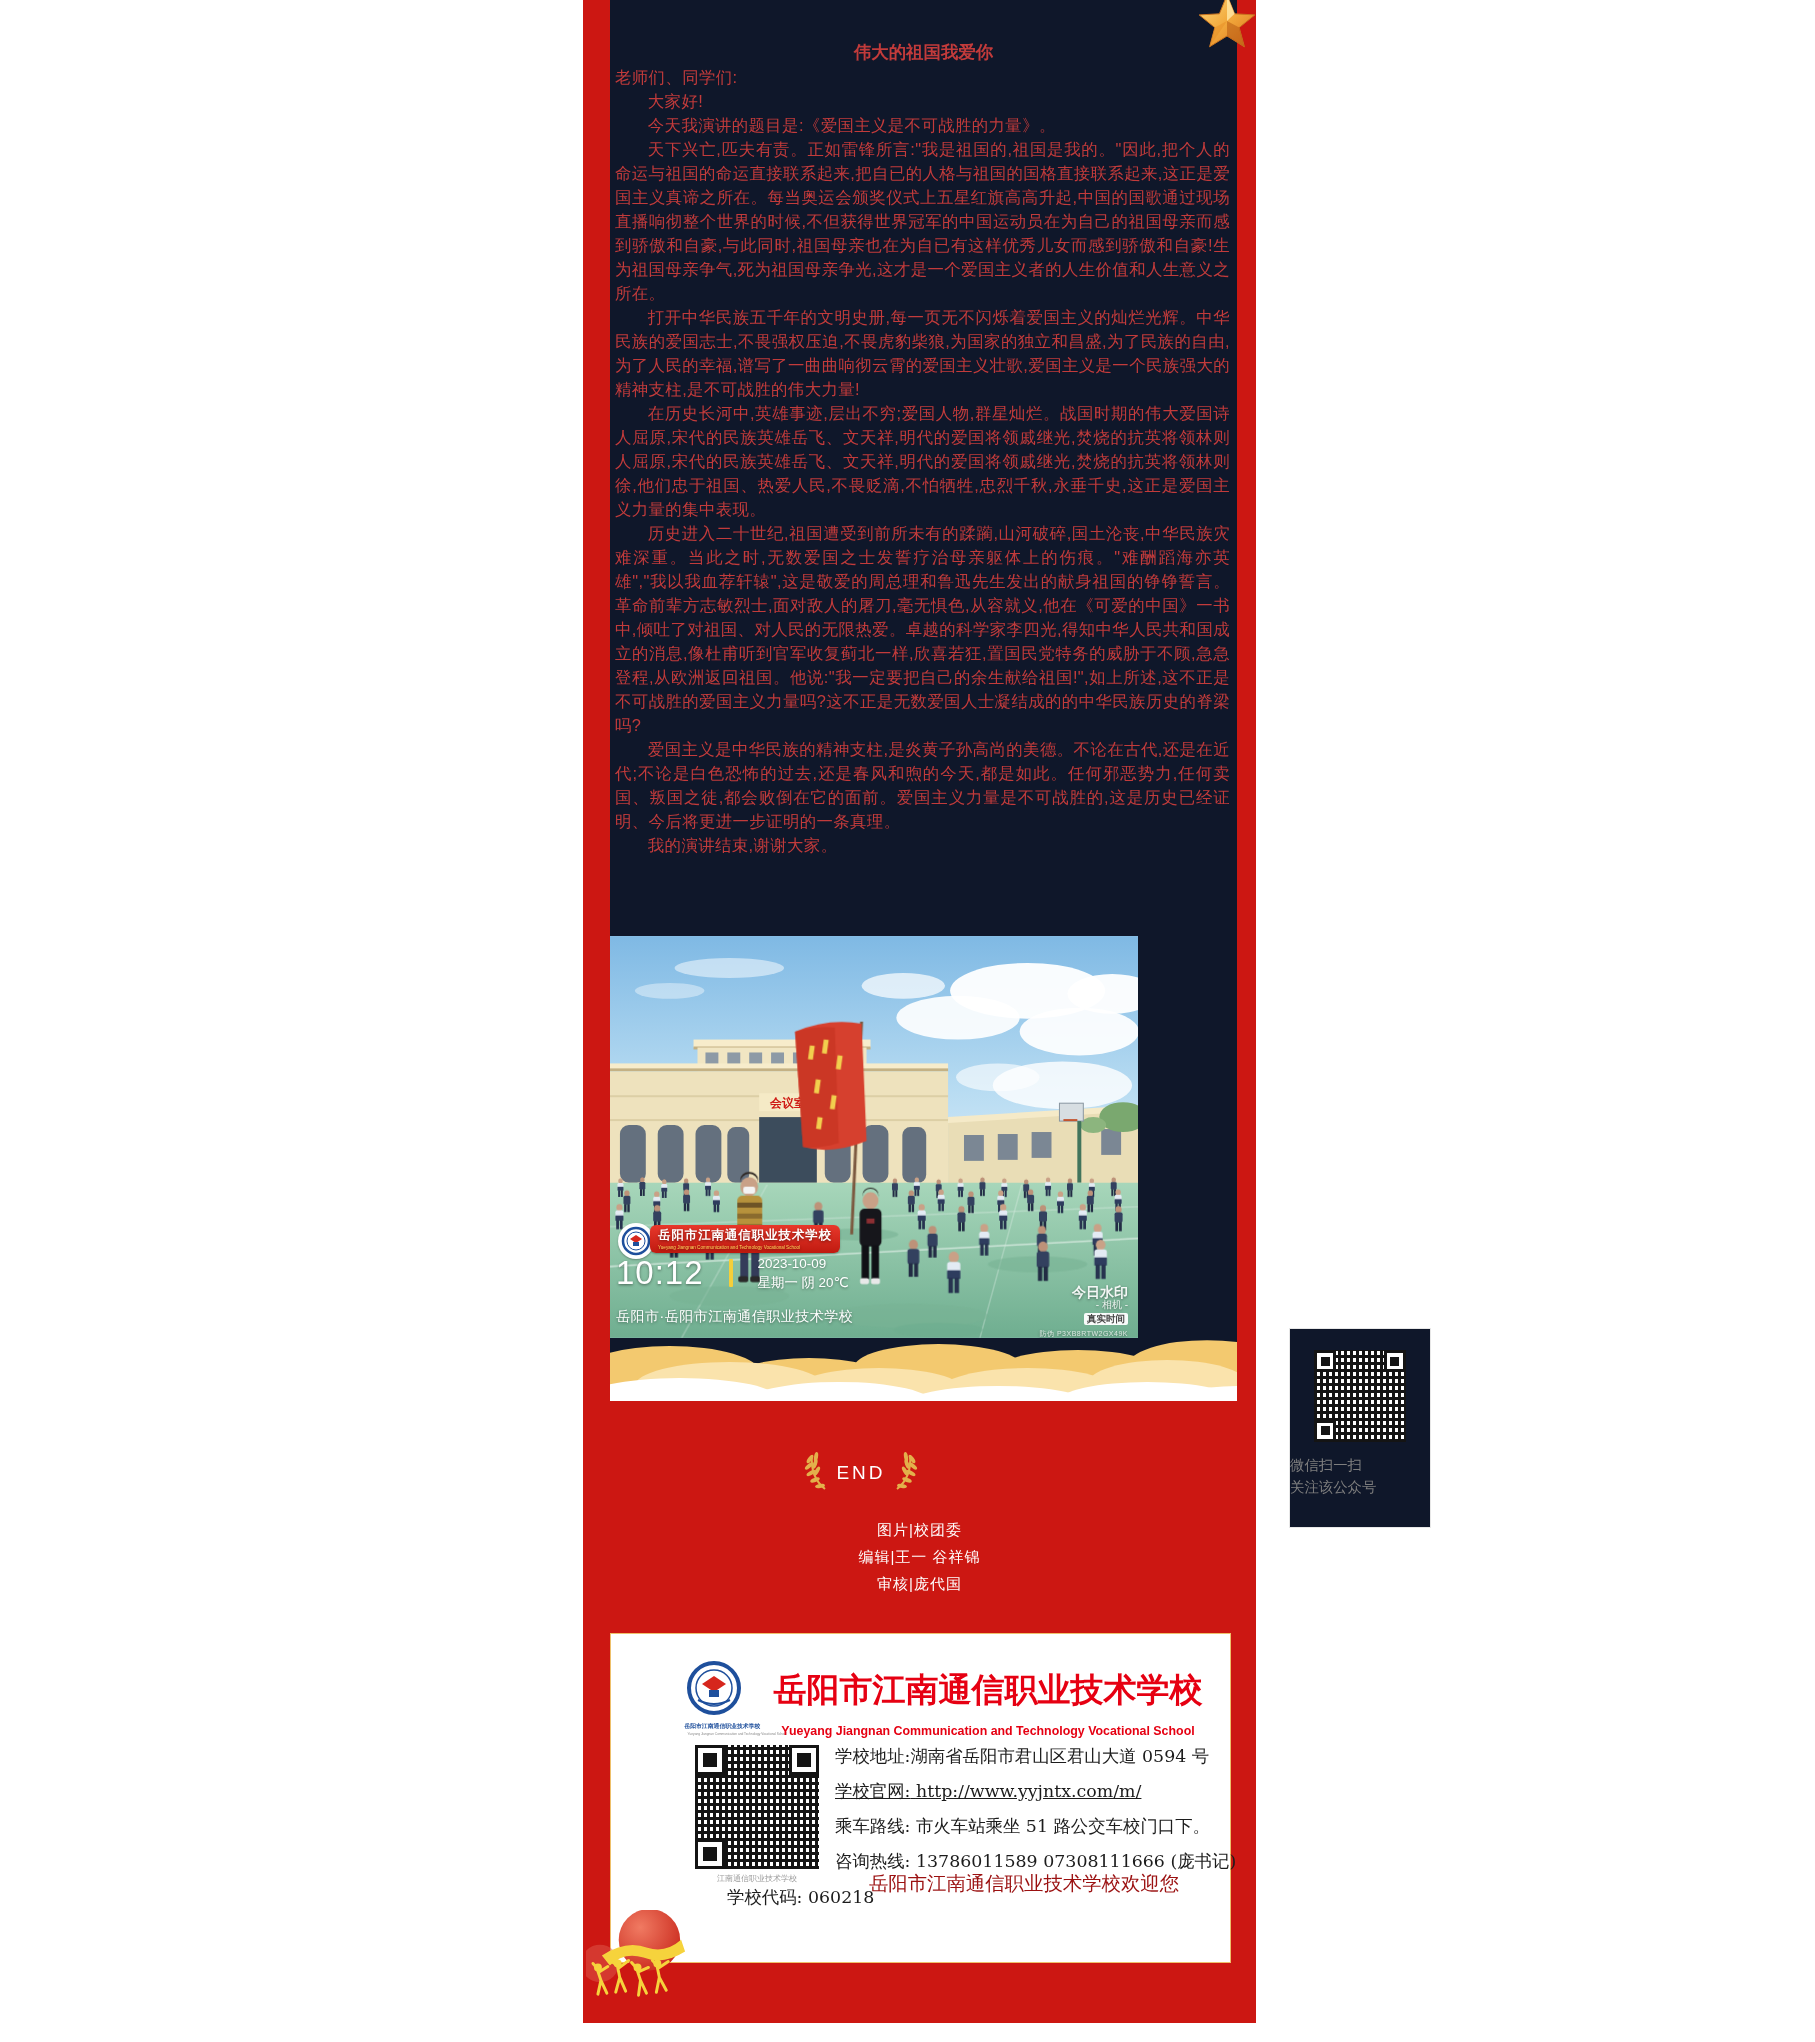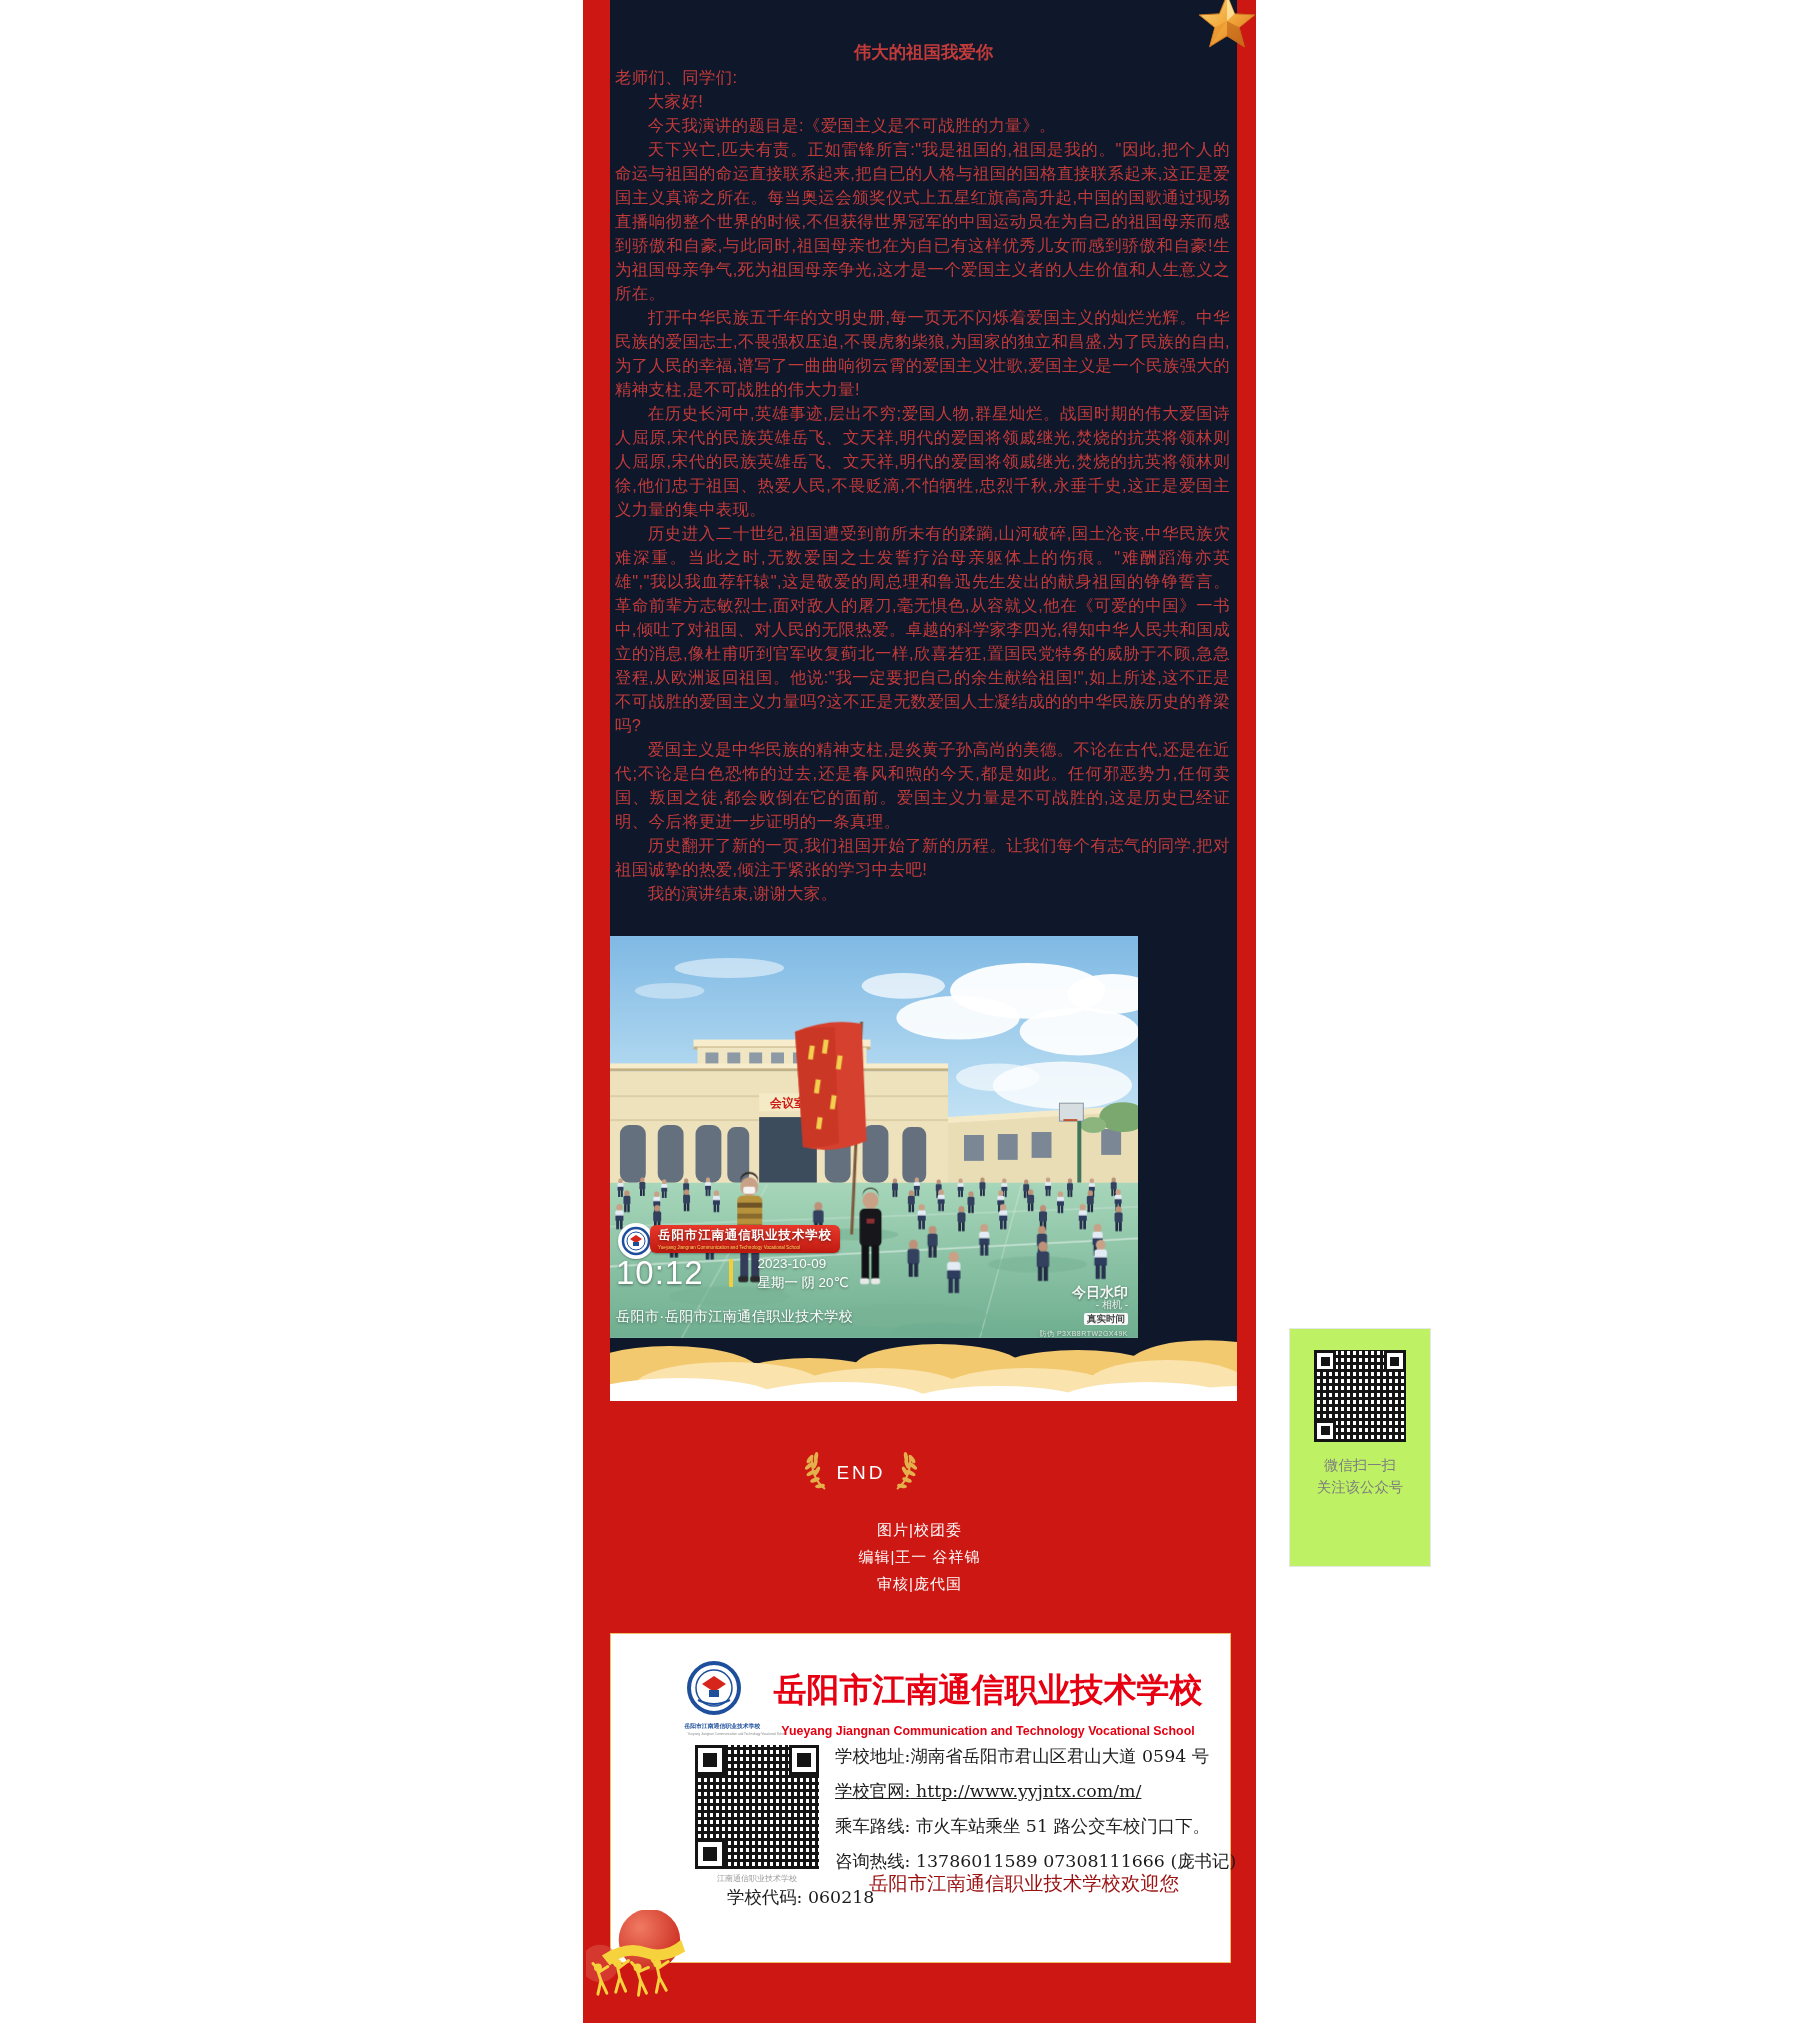--- a/index.html
+++ b/index.html
@@ -71,21 +71,21 @@
 
   
   .qrpat{position:relative;background:
       repeating-linear-gradient(0deg,#141414 0 3px,transparent 3px 7px),
       repeating-linear-gradient(90deg,#141414 0 3px,#ffffff 3px 6px);}
   .qrpat .fd{position:absolute;width:24%;height:24%;background:#fff;border:3px solid #141414;}
   .qrpat .fd::after{content:"";position:absolute;left:22%;top:22%;width:56%;height:56%;background:#141414;}
   .qrpat .tl{left:0;top:0;} .qrpat .tr{right:0;top:0;} .qrpat .bl{left:0;bottom:0;}
 
   
-  #qr-widget{left:1289px;top:1328px;width:142px;height:239px;background:#bef264;border:1px solid #e7e7e7;text-align:center;}
+  #qr-widget{left:1289px;top:1328px;width:142px;height:200px;background:#0f172a;border:1px solid #e7e7e7;text-align:left;}
   #widget-qr{margin:21px auto 0;width:92px;height:92px;}
   #qr-widget .cap{font-size:14.4px;color:#7e7e7e;line-height:22px;margin-top:12px;}
 
   
   #bottom-deco{left:586px;top:1910px;width:111px;height:101px;z-index:3;}
 </style>
 </head>
 <body>
 
 <div id="red-band" class="abs"></div>
@@ -96,21 +96,20 @@
 
   <div id="article-body" class="abs">
     <p class="salutation">老师们、同学们:</p>
     <p>大家好!</p>
     <p>今天我演讲的题目是:《爱国主义是不可战胜的力量》。</p>
     <p>天下兴亡,匹夫有责。正如雷锋所言:"我是祖国的,祖国是我的。"因此,把个人的命运与祖国的命运直接联系起来,把自已的人格与祖国的国格直接联系起来,这正是爱国主义真谛之所在。每当奥运会颁奖仪式上五星红旗高高升起,中国的国歌通过现场直播响彻整个世界的时候,不但获得世界冠军的中国运动员在为自己的祖国母亲而感到骄傲和自豪,与此同时,祖国母亲也在为自已有这样优秀儿女而感到骄傲和自豪!生为祖国母亲争气,死为祖国母亲争光,这才是一个爱国主义者的人生价值和人生意义之所在。</p>
     <p>打开中华民族五千年的文明史册,每一页无不闪烁着爱国主义的灿烂光辉。中华民族的爱国志士,不畏强权压迫,不畏虎豹柴狼,为国家的独立和昌盛,为了民族的自由,为了人民的幸福,谱写了一曲曲响彻云霄的爱国主义壮歌,爱国主义是一个民族强大的精神支柱,是不可战胜的伟大力量!</p>
     <p>在历史长河中,英雄事迹,层出不穷;爱国人物,群星灿烂。战国时期的伟大爱国诗人屈原,宋代的民族英雄岳飞、文天祥,明代的爱国将领戚继光,焚烧的抗英将领林则人屈原,宋代的民族英雄岳飞、文天祥,明代的爱国将领戚继光,焚烧的抗英将领林则徐,他们忠于祖国、热爱人民,不畏贬滴,不怕牺牲,忠烈千秋,永垂千史,这正是爱国主义力量的集中表现。</p>
     <p>历史进入二十世纪,祖国遭受到前所未有的蹂躏,山河破碎,国土沦丧,中华民族灾难深重。当此之时,无数爱国之士发誓疗治母亲躯体上的伤痕。"难酬蹈海亦英雄","我以我血荐轩辕",这是敬爱的周总理和鲁迅先生发出的献身祖国的铮铮誓言。革命前辈方志敏烈士,面对敌人的屠刀,毫无惧色,从容就义,他在《可爱的中国》一书中,倾吐了对祖国、对人民的无限热爱。卓越的科学家李四光,得知中华人民共和国成立的消息,像杜甫听到官军收复蓟北一样,欣喜若狂,置国民党特务的威胁于不顾,急急登程,从欧洲返回祖国。他说:"我一定要把自己的余生献给祖国!",如上所述,这不正是不可战胜的爱国主义力量吗?这不正是无数爱国人士凝结成的的中华民族历史的脊梁吗?</p>
     <p>爱国主义是中华民族的精神支柱,是炎黄子孙高尚的美德。不论在古代,还是在近代;不论是白色恐怖的过去,还是春风和煦的今天,都是如此。任何邪恶势力,任何卖国、叛国之徒,都会败倒在它的面前。爱国主义力量是不可战胜的,这是历史已经证明、今后将更进一步证明的一条真理。</p>
-    <p>历史翻开了新的一页,我们祖国开始了新的历程。让我们每个有志气的同学,把对祖国诚挚的热爱,倾注于紧张的学习中去吧!</p>
     <p>我的演讲结束,谢谢大家。</p>
   </div>
 
   <div id="photo" class="abs">
     <svg width="528" height="402" viewBox="0 0 531 404">
       <defs>
         <linearGradient id="sky" x1="0" y1="0" x2="0" y2="1">
           <stop offset="0" stop-color="#7fb9e4"></stop>
             <stop offset=".6" stop-color="#b8dcf2"></stop>
             <stop offset="1" stop-color="#ddeef9"></stop>

